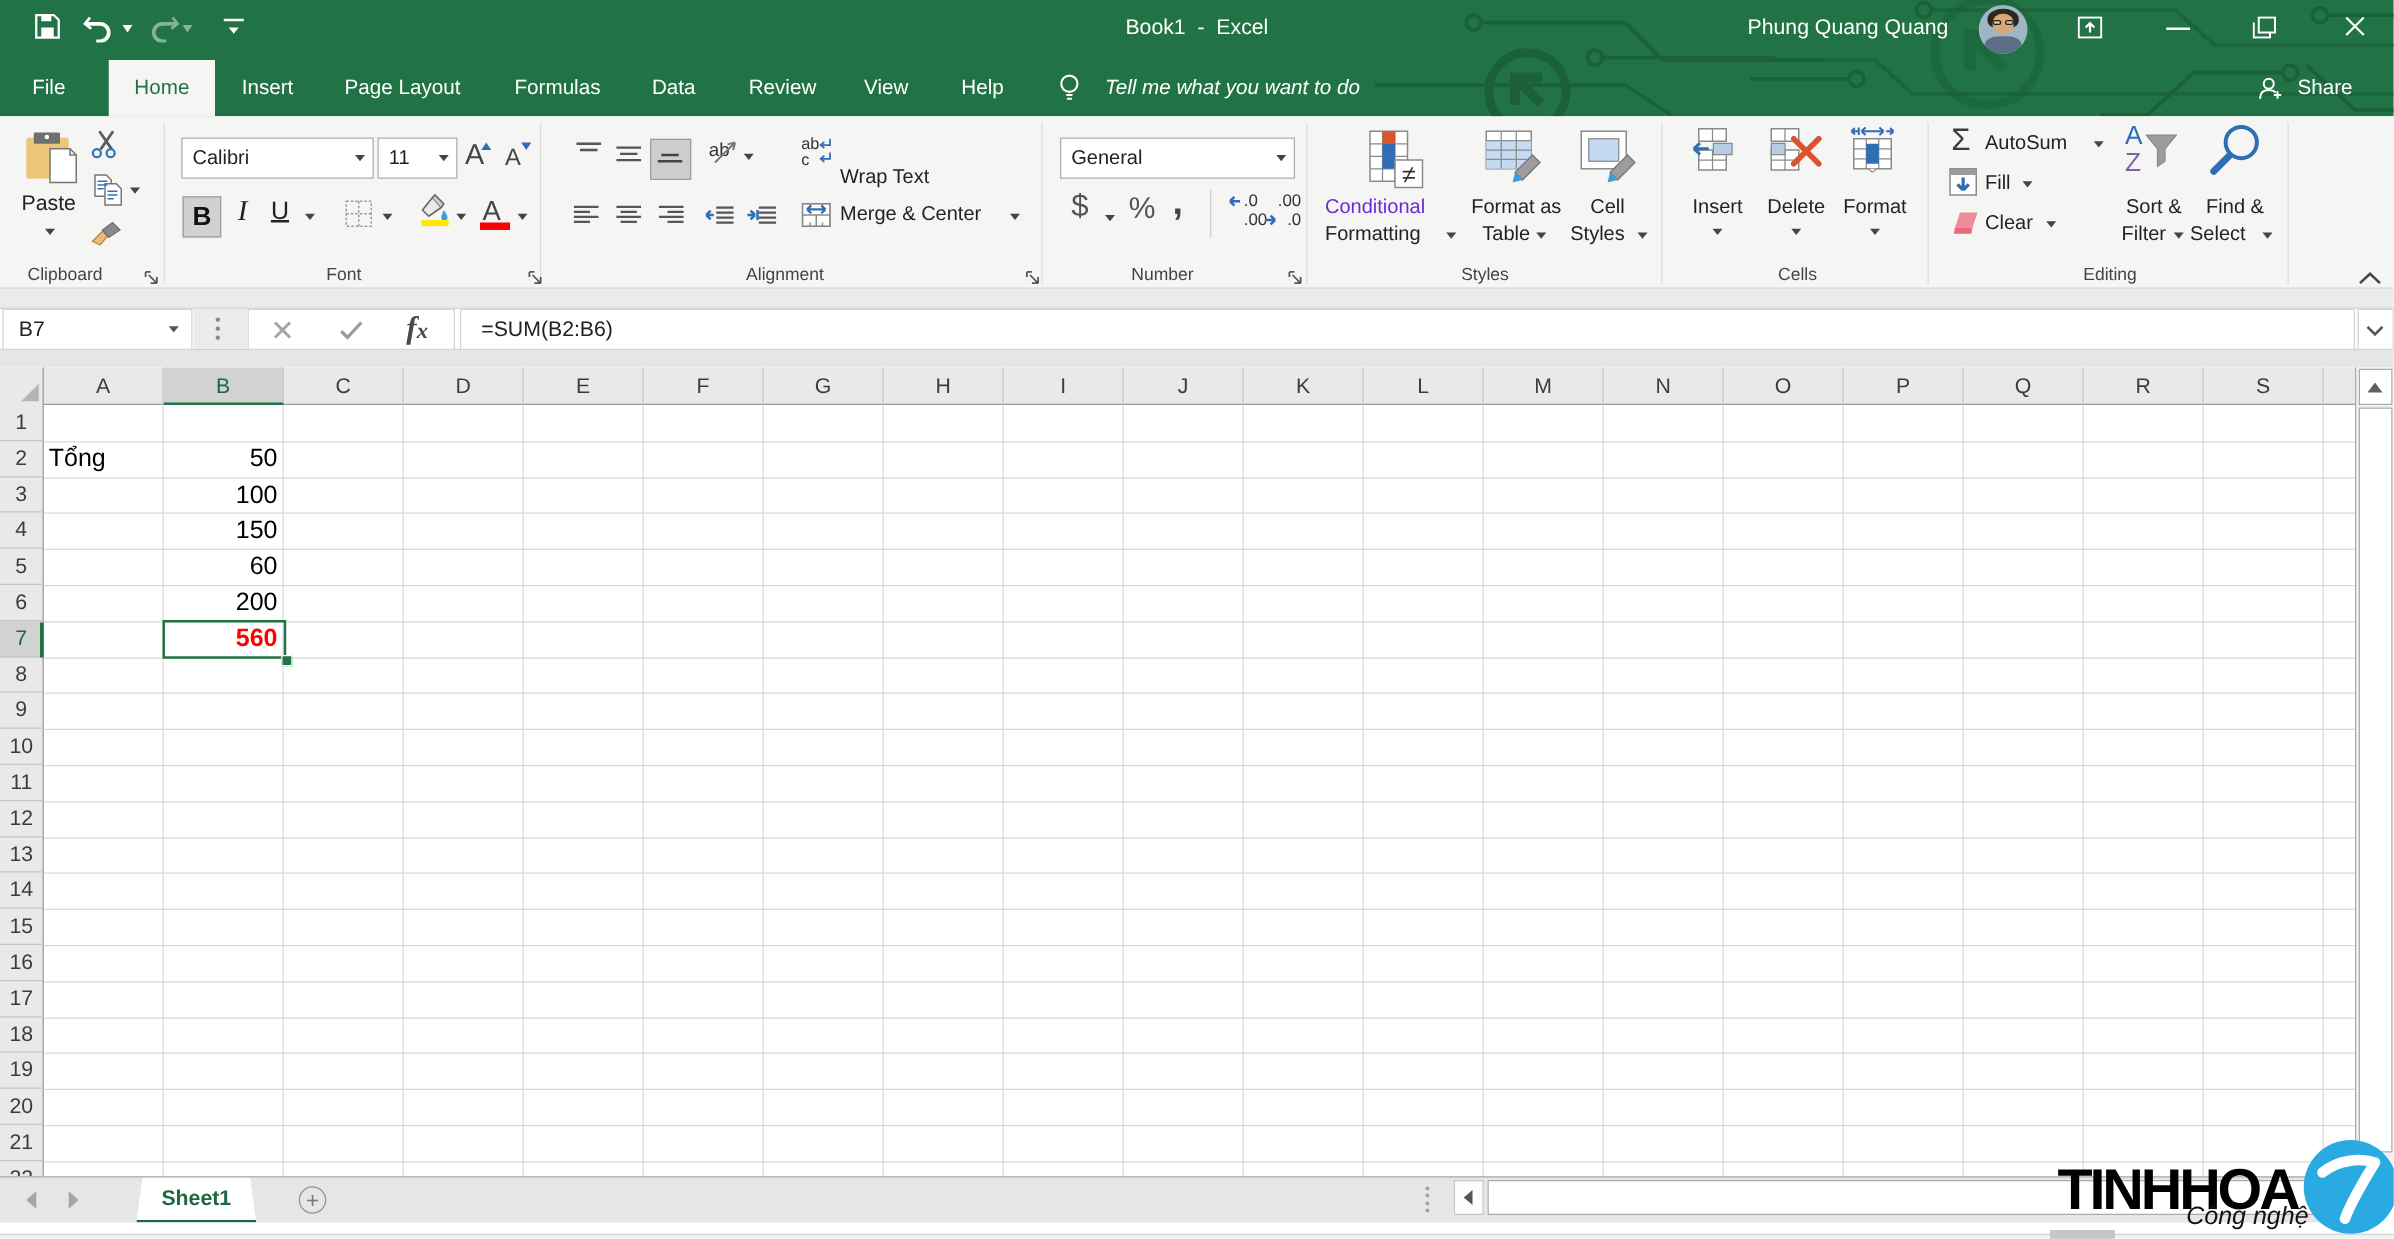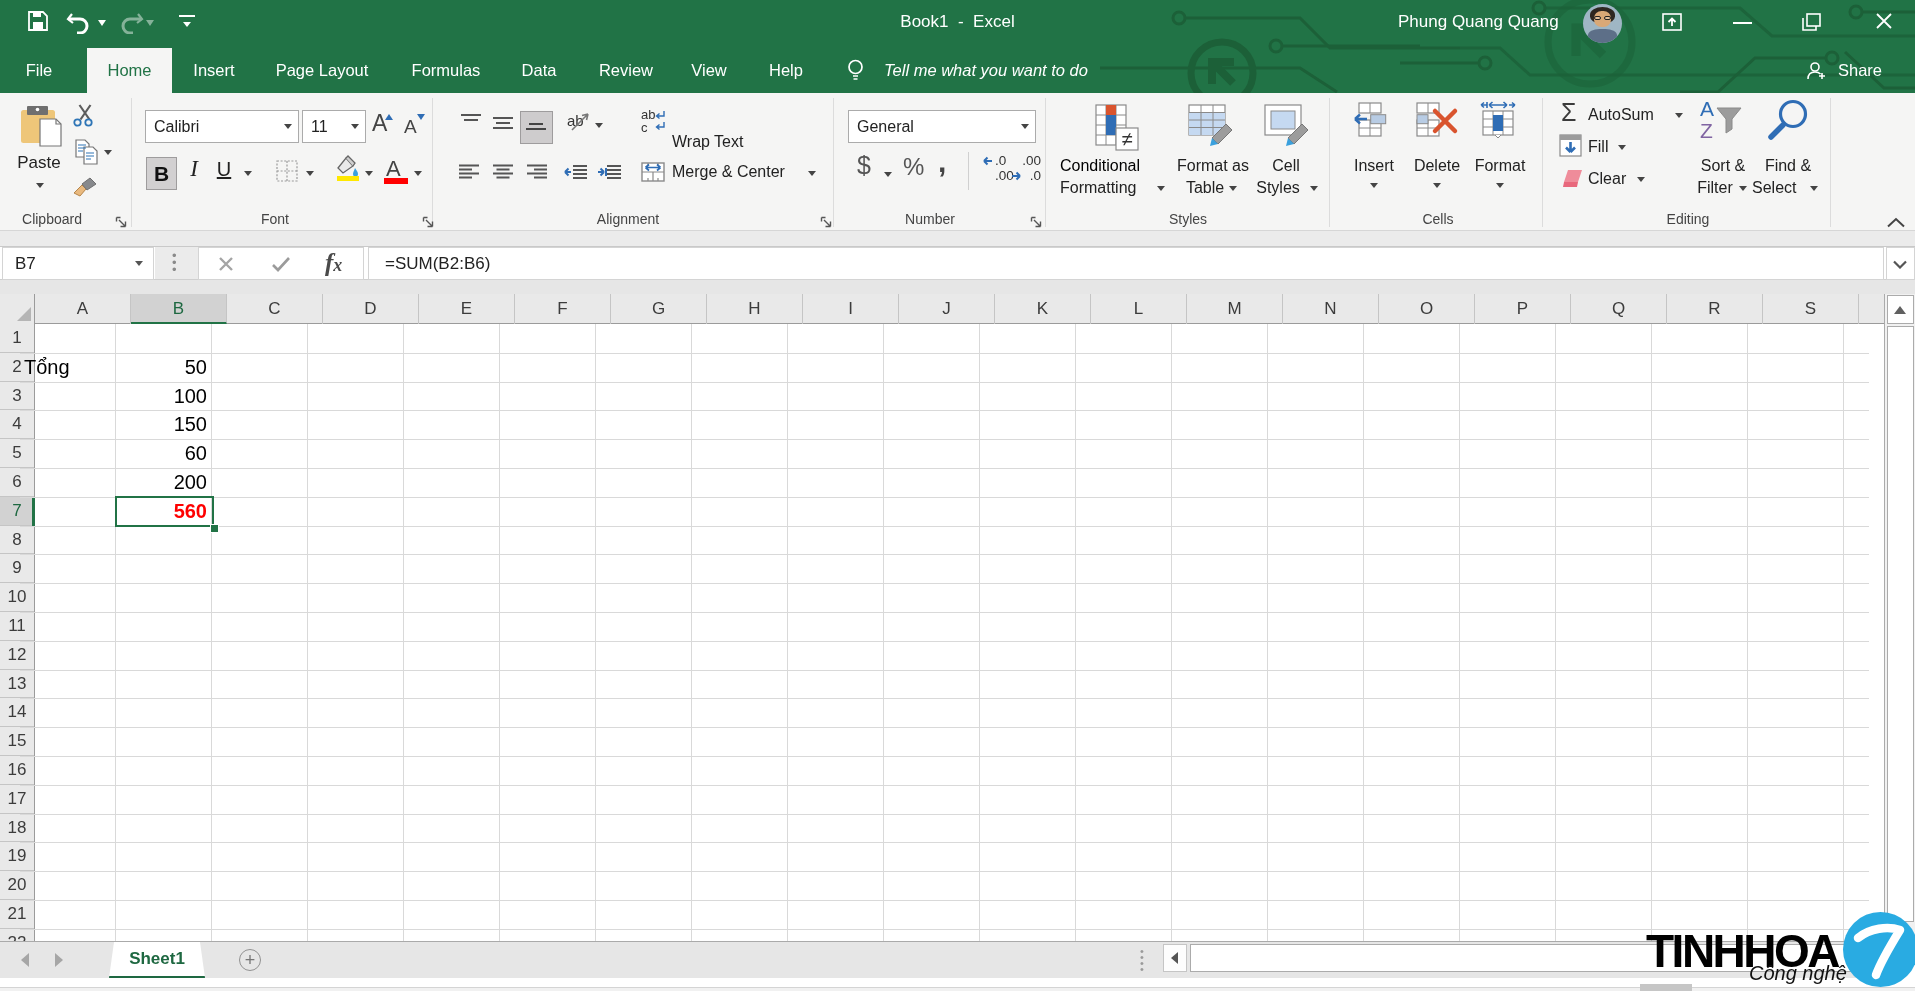--- a/index.html
+++ b/index.html
@@ -20,21 +20,21 @@
 .dar { width:0; height:0; border-left:4px solid transparent; border-right:4px solid transparent; border-top:5px solid #444; display:inline-block; }
 
 #fbar { position:absolute; left:0; top:246px; width:1915px; height:48px; background:#e6e6e6; }
 .wbox { position:absolute; background:#fff; border:1px solid #d4d4d4; }
 
 #sheet { position:absolute; left:0; top:294px; width:1884px; height:656px; background:#fff; }
 #colheads { position:absolute; left:0; top:0; width:1884px; height:30px; background:#e9e9e9; border-bottom:1px solid #9b9b9b; }
 .ch { position:absolute; top:0; height:30px; line-height:30px; text-align:center; font-size:17px; color:#3c3c3c; border-right:1px solid #c5c5c5; }
 #rowheads { position:absolute; left:0; top:30px; width:35px; height:626px; background:#e9e9e9; border-right:1px solid #9b9b9b; }
 .rh { position:absolute; left:0; width:34px; height:28.8px; text-align:center; font-size:17px; color:#3c3c3c; border-bottom:1px solid #c5c5c5; line-height:28.8px;}
-#grid { position:absolute; left:20px; top:30px; width:1852px; height:626px; }
+#grid { position:absolute; left:35px; top:30px; width:1852px; height:626px; }
 .cell { position:absolute; font-size:20px; color:#000; height:28.8px; line-height:28px; }
 
 #tabbar { position:absolute; left:0; top:941px; width:1899px; height:37px; background:#e6e6e6; border-top:1px solid #aaa; }
 #statusbar { position:absolute; left:0; top:987px; width:1915px; height:4px; background:#f1f1f1; border-top:1px solid #d4d4d4; }
 #vscroll { position:absolute; left:1884px; top:294px; width:31px; height:656px; background:#f1f1f1; border-left:1px solid #ababab; }
 </style>
 </head>
 <body>
 <div id="greenwrap">
 <svg width="1915" height="93" style="position:absolute;left:0;top:0">
@@ -273,21 +273,21 @@
  
  <svg width="46" height="48" viewBox="0 0 46 48" style="position:absolute;left:1095px;top:11px">
   <rect x="1" y="1" width="30" height="40" fill="#fff" stroke="#8a8a8a" stroke-width="1.2"></rect>
   <path d="M1 11 H31 M1 21 H31 M1 31 H31 M11 1 V41 M21 1 V41" stroke="#8a8a8a" stroke-width="1"></path>
   <rect x="11" y="1" width="10" height="10" fill="#d9542e"></rect>
   <rect x="11" y="11" width="10" height="10" fill="#2f6db5"></rect>
   <rect x="11" y="21" width="10" height="10" fill="#2f6db5"></rect>
   <rect x="21" y="24" width="22" height="22" fill="#fff" stroke="#8a8a8a" stroke-width="1.2"></rect>
   <text x="32" y="42" font-size="20" fill="#333" text-anchor="middle">≠</text>
  </svg>
- <div style="position:absolute;left:1060px;top:64px;width:106px;font-size:16px;color:#000000;">Conditional</div>
+ <div style="position:absolute;left:1060px;top:64px;width:106px;font-size:16px;color:#6d28d9;">Conditional</div>
  <div style="position:absolute;left:1060px;top:86px;width:100px;font-size:16px;color:#222;">Formatting</div>
  <div class="dar" style="position:absolute;left:1157px;top:93px"></div>
  <svg width="48" height="42" viewBox="0 0 48 42" style="position:absolute;left:1188px;top:11px">
   <rect x="1" y="1" width="36" height="30" fill="#fff" stroke="#8a8a8a" stroke-width="1.2"></rect>
   <rect x="1" y="8.5" width="36" height="22.5" fill="#c5d9f1"></rect>
   <path d="M1 8.5 H37 M1 16 H37 M1 23.5 H37 M13 1 V31 M25 1 V31" stroke="#8a8a8a" stroke-width="1"></path>
   <path d="M24 34 L38 20 L44 26 L30 40 Z" fill="#9c9c9c" stroke="#777" stroke-width="1"></path>
   <path d="M24 34 L30 40 L22 42 Z" fill="#3aa0dd"></path>
  </svg>
  <div style="position:absolute;left:1170px;top:64px;width:86px;text-align:center;font-size:16px;color:#222;">Format as</div>

